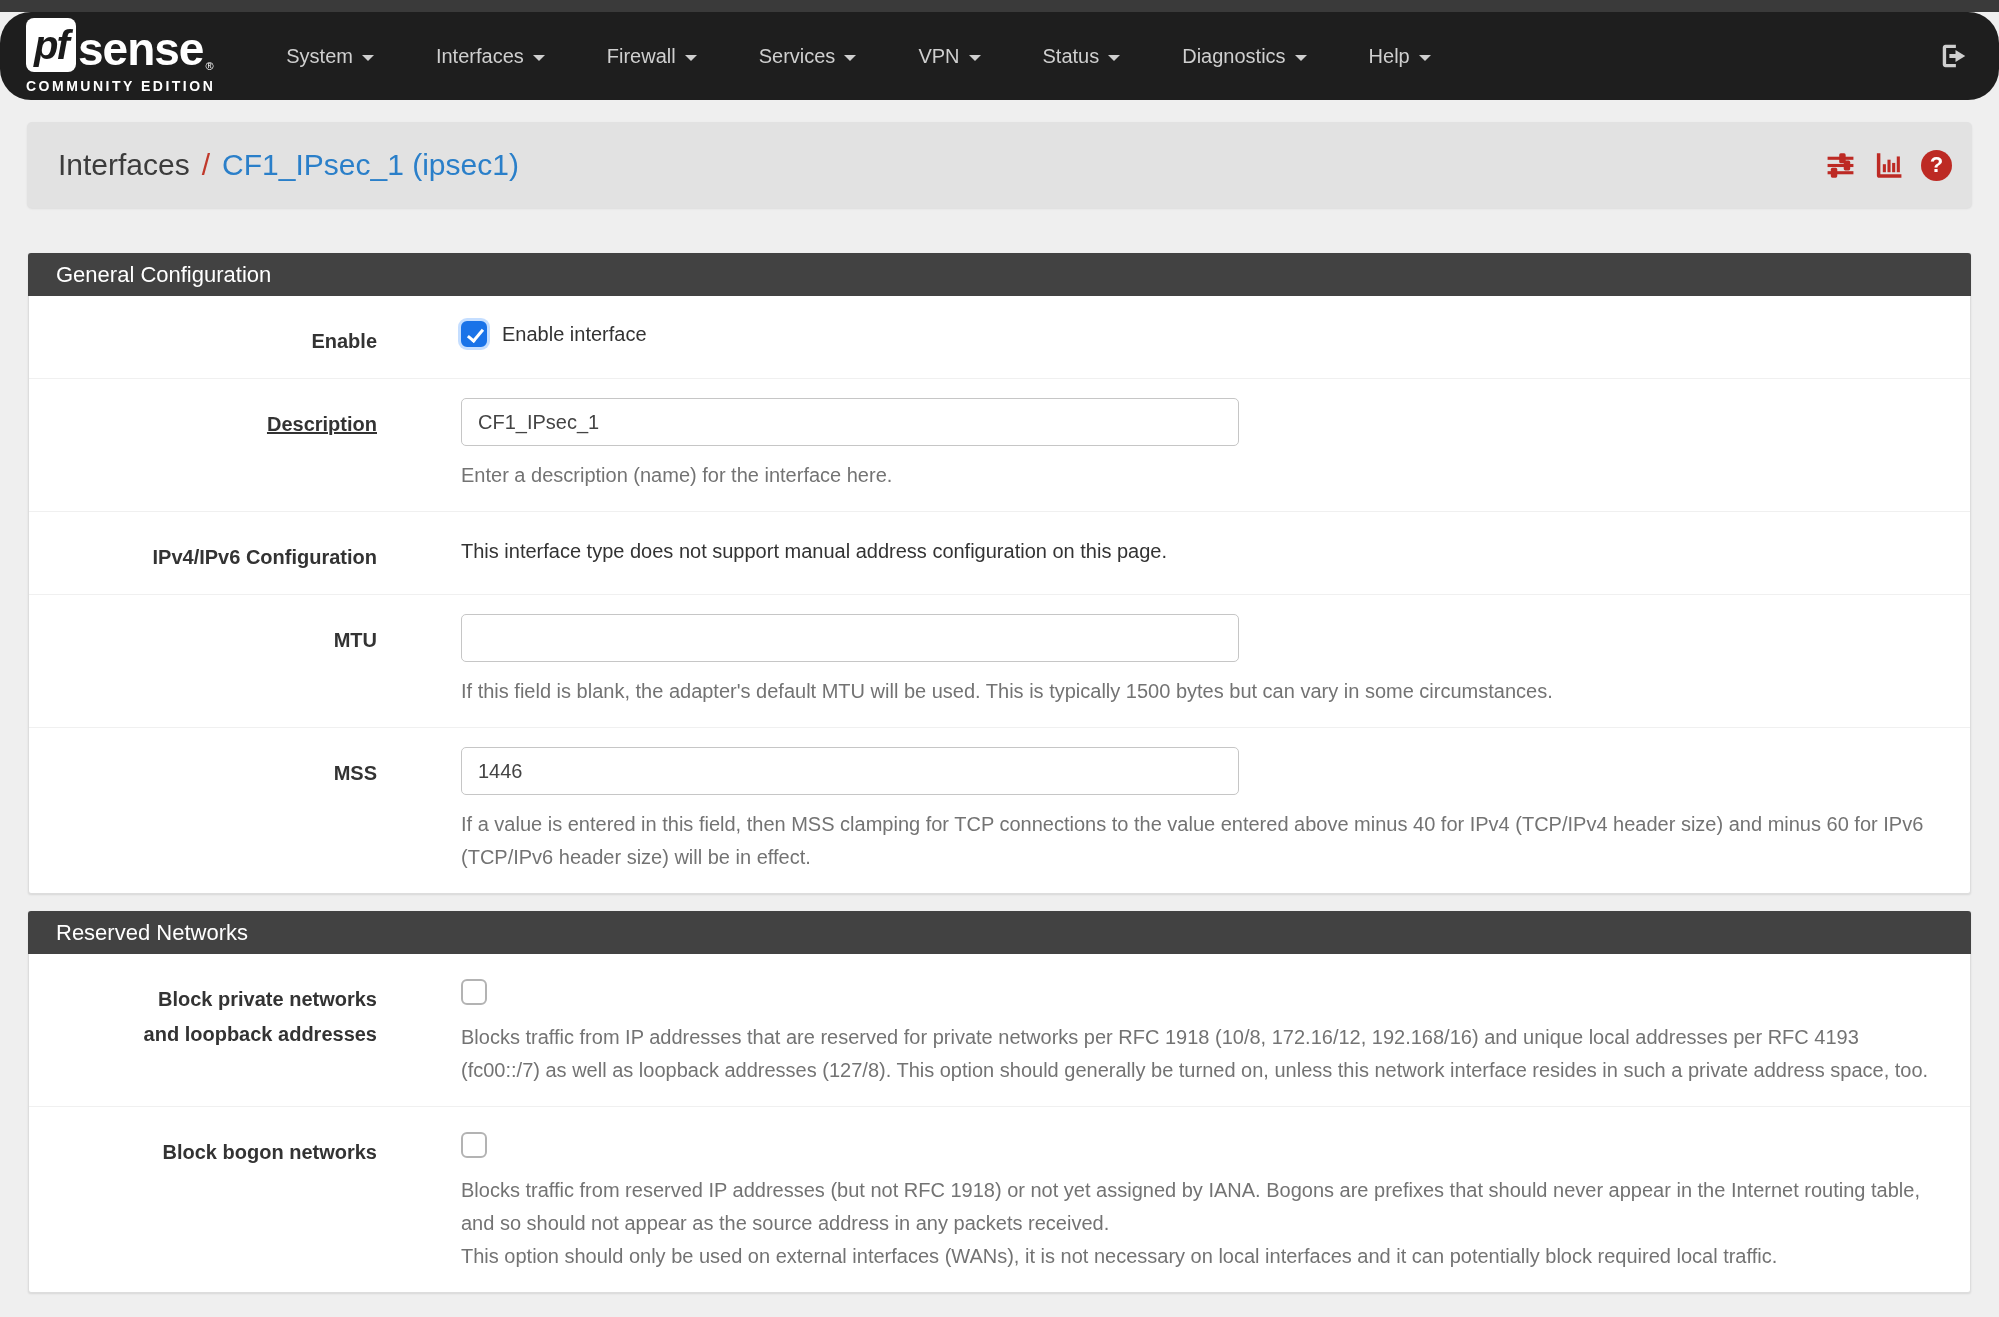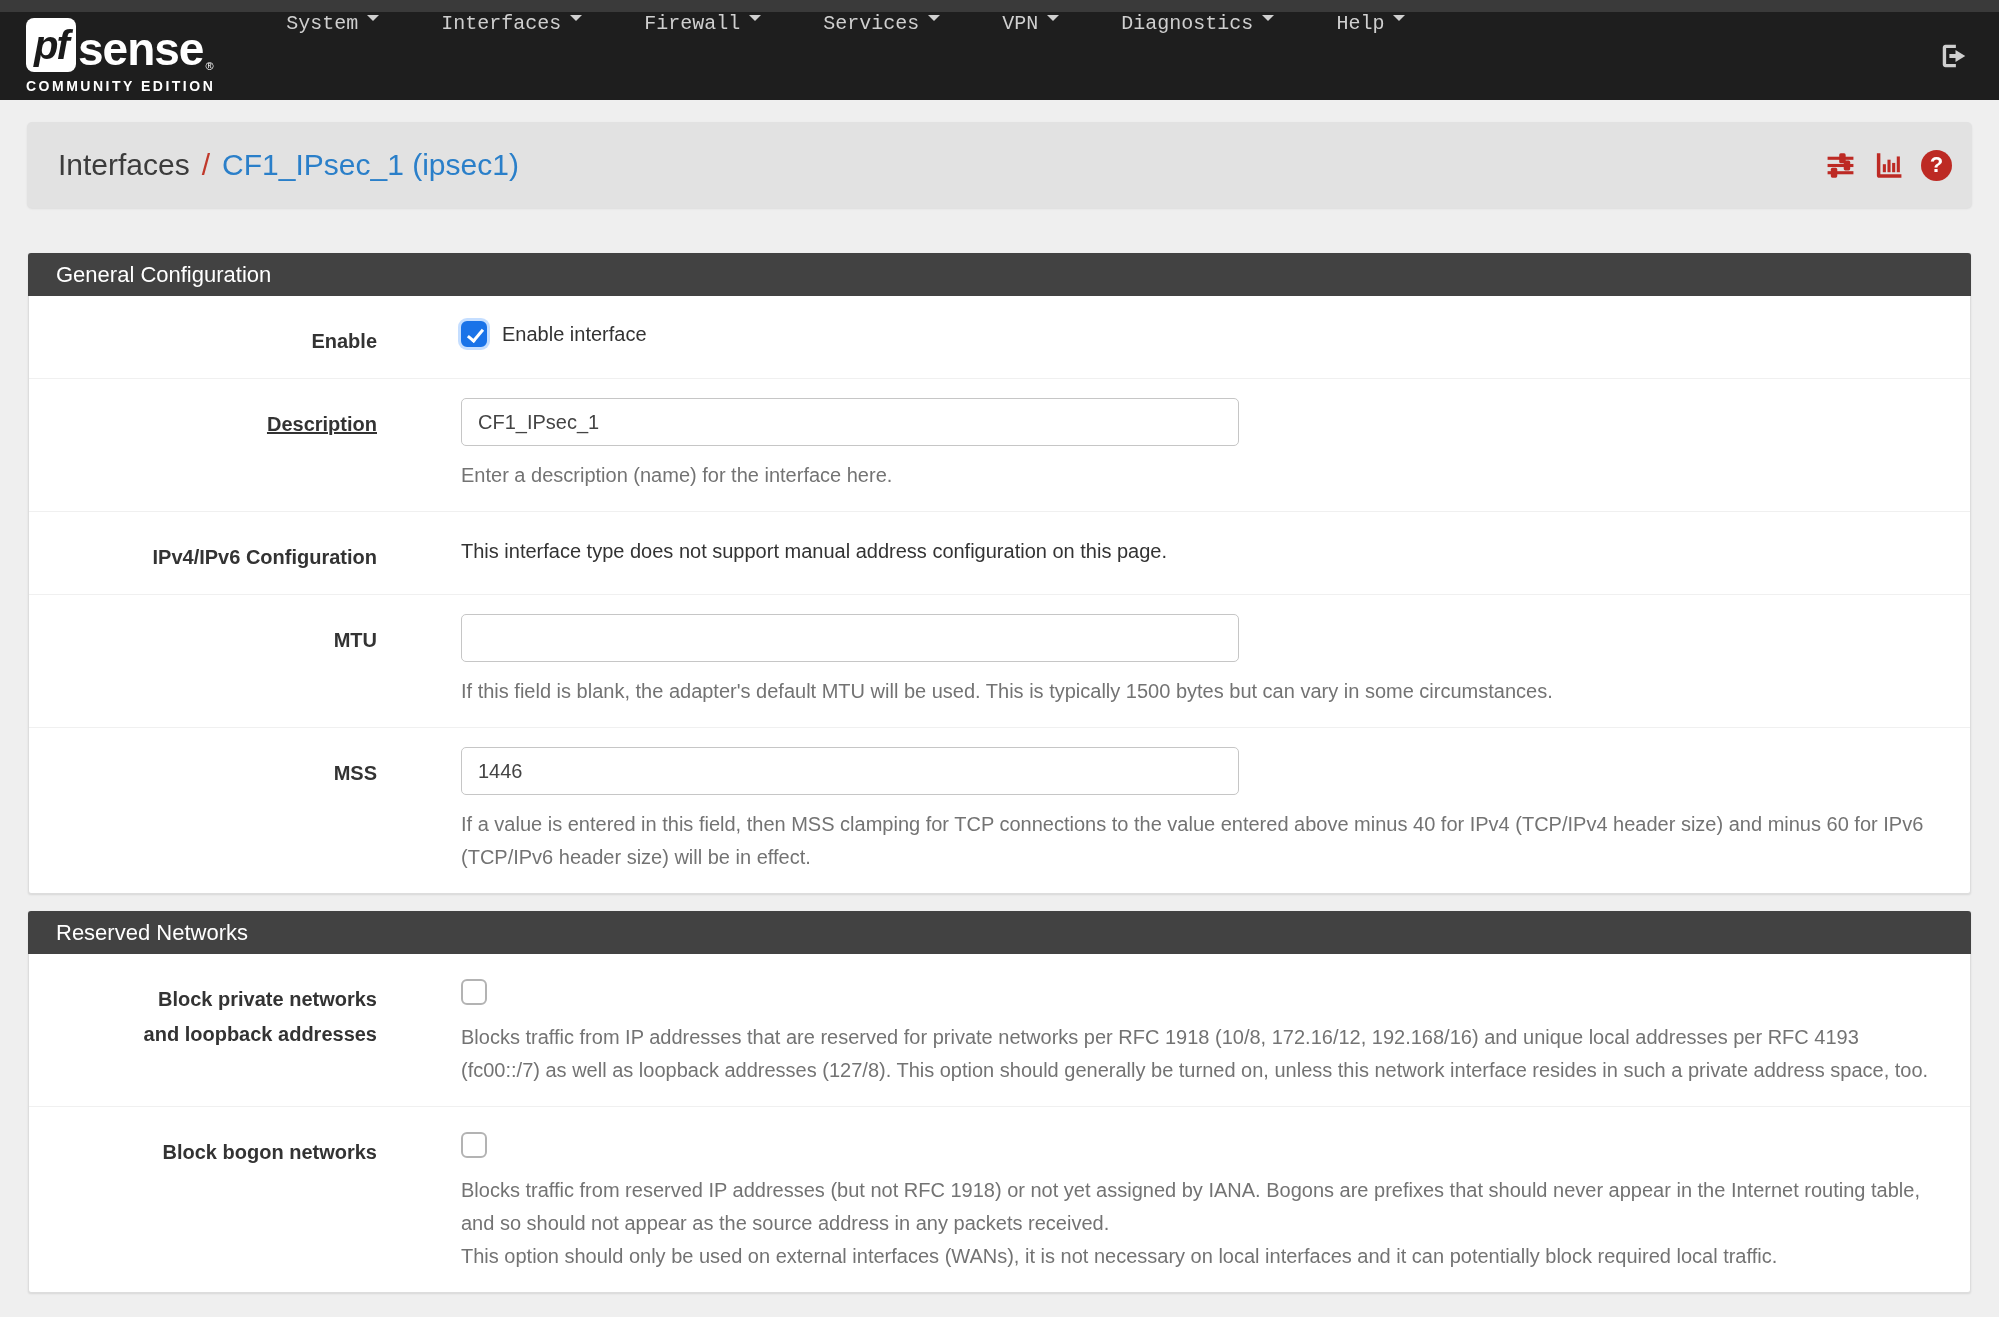--- a/index.html
+++ b/index.html
@@ -1,32 +1,32 @@
 <!DOCTYPE html>
 <html><head>
 <meta charset="utf-8">
 <style>
   * { margin:0; padding:0; box-sizing:border-box; }
   html,body { width:1999px; height:1317px; overflow:hidden;
     font-family:"Liberation Sans", sans-serif; background:#efefef; color:#333; }
 
   
   .topstrip { height:12px; background:#3a3a3a; }
-  .navbar { height:88px; background:#1e1e1e; display:flex; align-items:center; }
+  .navbar { height:88px; background:#1e1e1e; display:flex; align-items:center;border-radius:31px; }
   .brand { display:flex; flex-direction:column; margin-left:26px; margin-right:40px; }
   .brand-line { display:flex; align-items:flex-end; }
   .pf-box { width:50px; height:54px; background:#fff; border-radius:8px;
     display:flex; align-items:center; justify-content:center; }
   .pf-box span { font-style:italic; font-weight:bold; font-size:40px; color:#1b1b1b; letter-spacing:-2px; }
   .sense { color:#fff; font-weight:bold; font-size:46px; letter-spacing:-1px; line-height:1; margin-left:2px; }
   .reg { color:#fff; font-size:11px; margin-left:2px; align-self:flex-end; }
   .edition { color:#fff; font-size:14px; font-weight:bold; letter-spacing:2.5px; margin-top:6px; }
   .nav-items { display:flex; align-items:center; flex:1; }
-  .nav-item { color:#cfcfcf; font-size:20px; padding:0 31px; display:flex; 
-    gap:9px; cursor:pointer; text-decoration:none; height:88px;font-family:Liberation Mono, monospace; }
+  .nav-item { color:#cfcfcf; font-size:20px; padding:0 31px; display:flex; align-items:center;
+    gap:9px; cursor:pointer; text-decoration:none; height:88px; }
   .caret { width:0; height:0; border-left:6px solid transparent; border-right:6px solid transparent;
     border-top:6px solid #cfcfcf; margin-top:3px; }
   .signout { margin-left:auto; margin-right:30px; cursor:pointer; display:flex; align-items:center; }
   .signout svg { width:30px; height:30px; fill:#cfcfcf; }
 
   
   .crumbbar { margin:22px 27px 0 27px; background:#e2e2e2; border-radius:5px;
     height:86px; display:flex; align-items:center; padding:0 20px 0 31px;
     box-shadow:0 1px 2px rgba(0,0,0,.08); }
   .crumb-title { font-size:30px; display:flex; align-items:baseline; gap:12px; }
@@ -98,20 +98,24 @@
       </a>
     <a class="nav-item">
         <span>Services</span>
         <span class="caret"></span>
       </a>
     <a class="nav-item">
         <span>VPN</span>
         <span class="caret"></span>
       </a>
     <a class="nav-item">
+        <span>Status</span>
+        <span class="caret"></span>
+      </a>
+    <a class="nav-item">
         <span>Diagnostics</span>
         <span class="caret"></span>
       </a>
     <a class="nav-item">
         <span>Help</span>
         <span class="caret"></span>
       </a>
   </div>
   <div class="signout">
     <svg viewBox="0 0 24 24">

